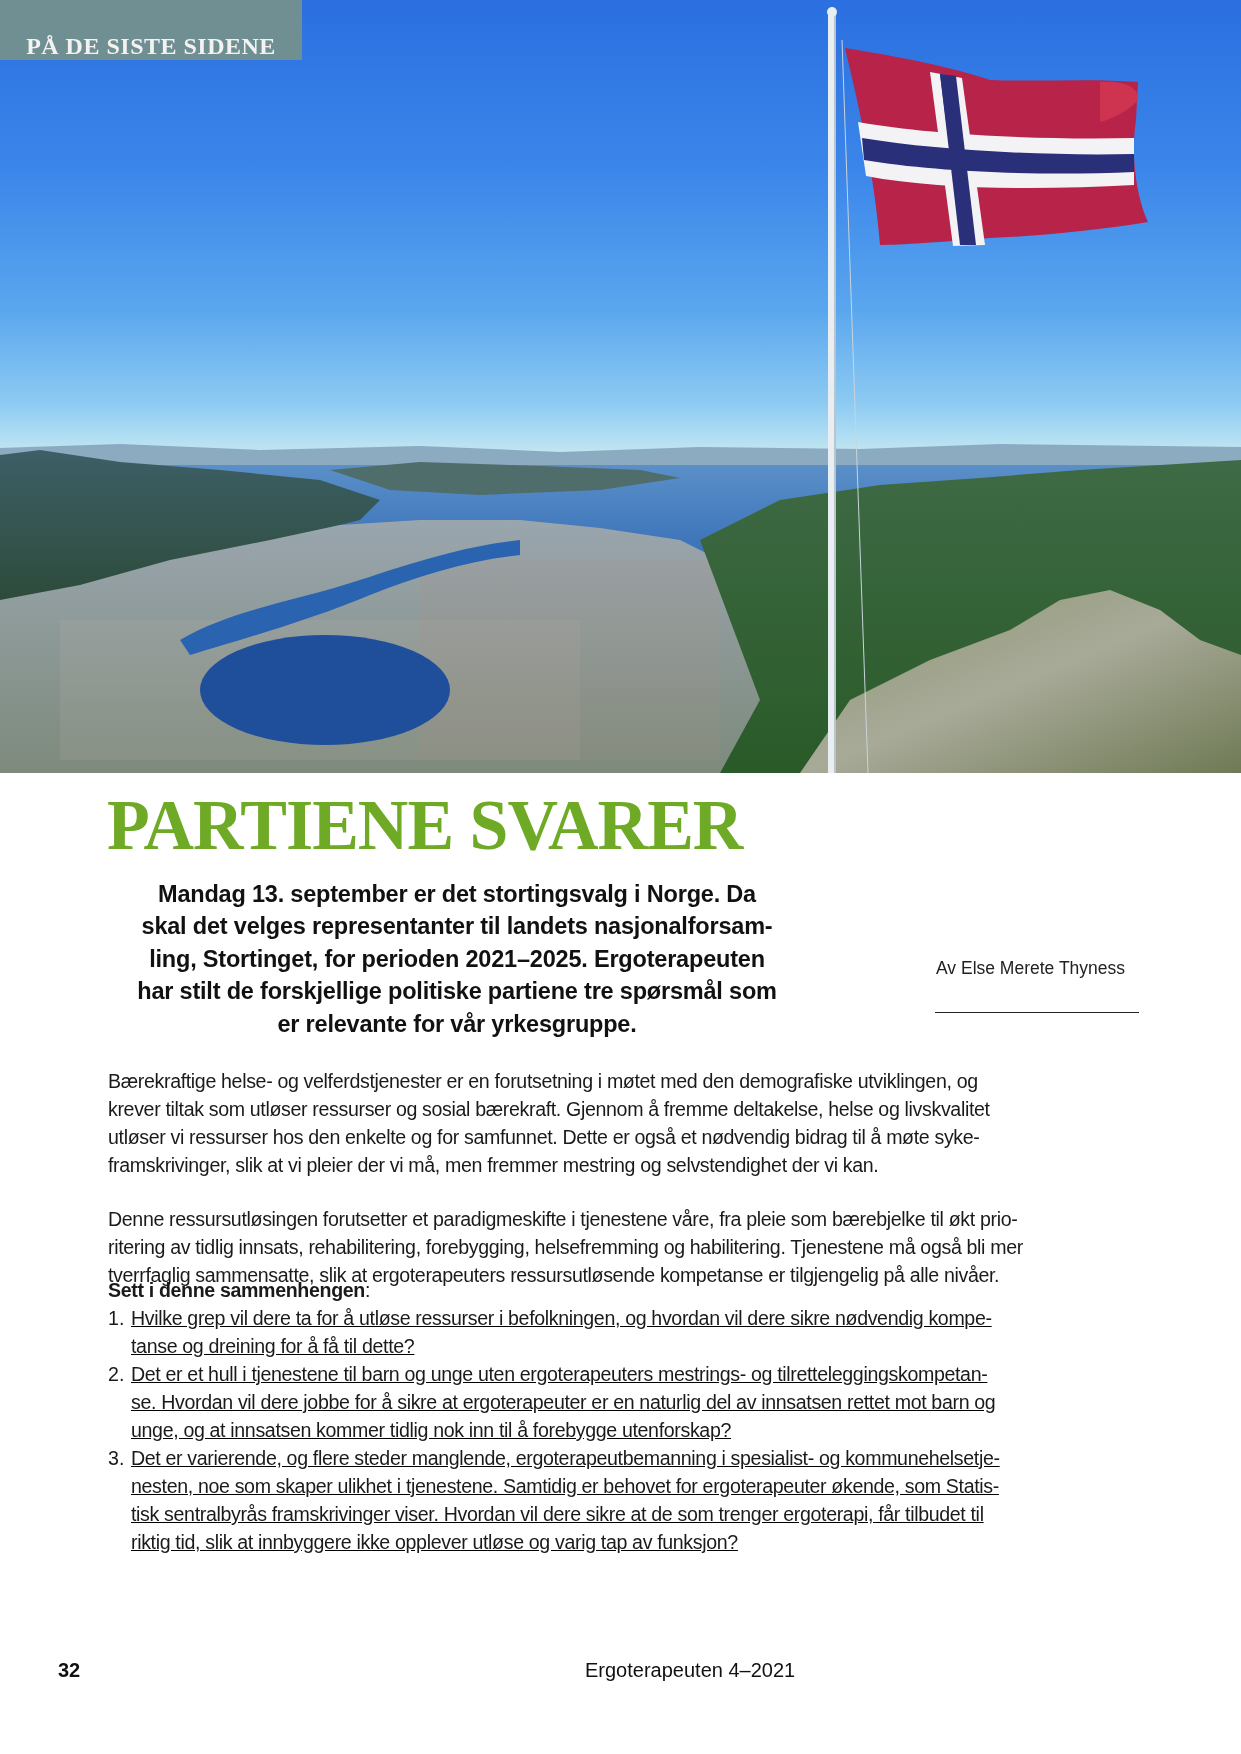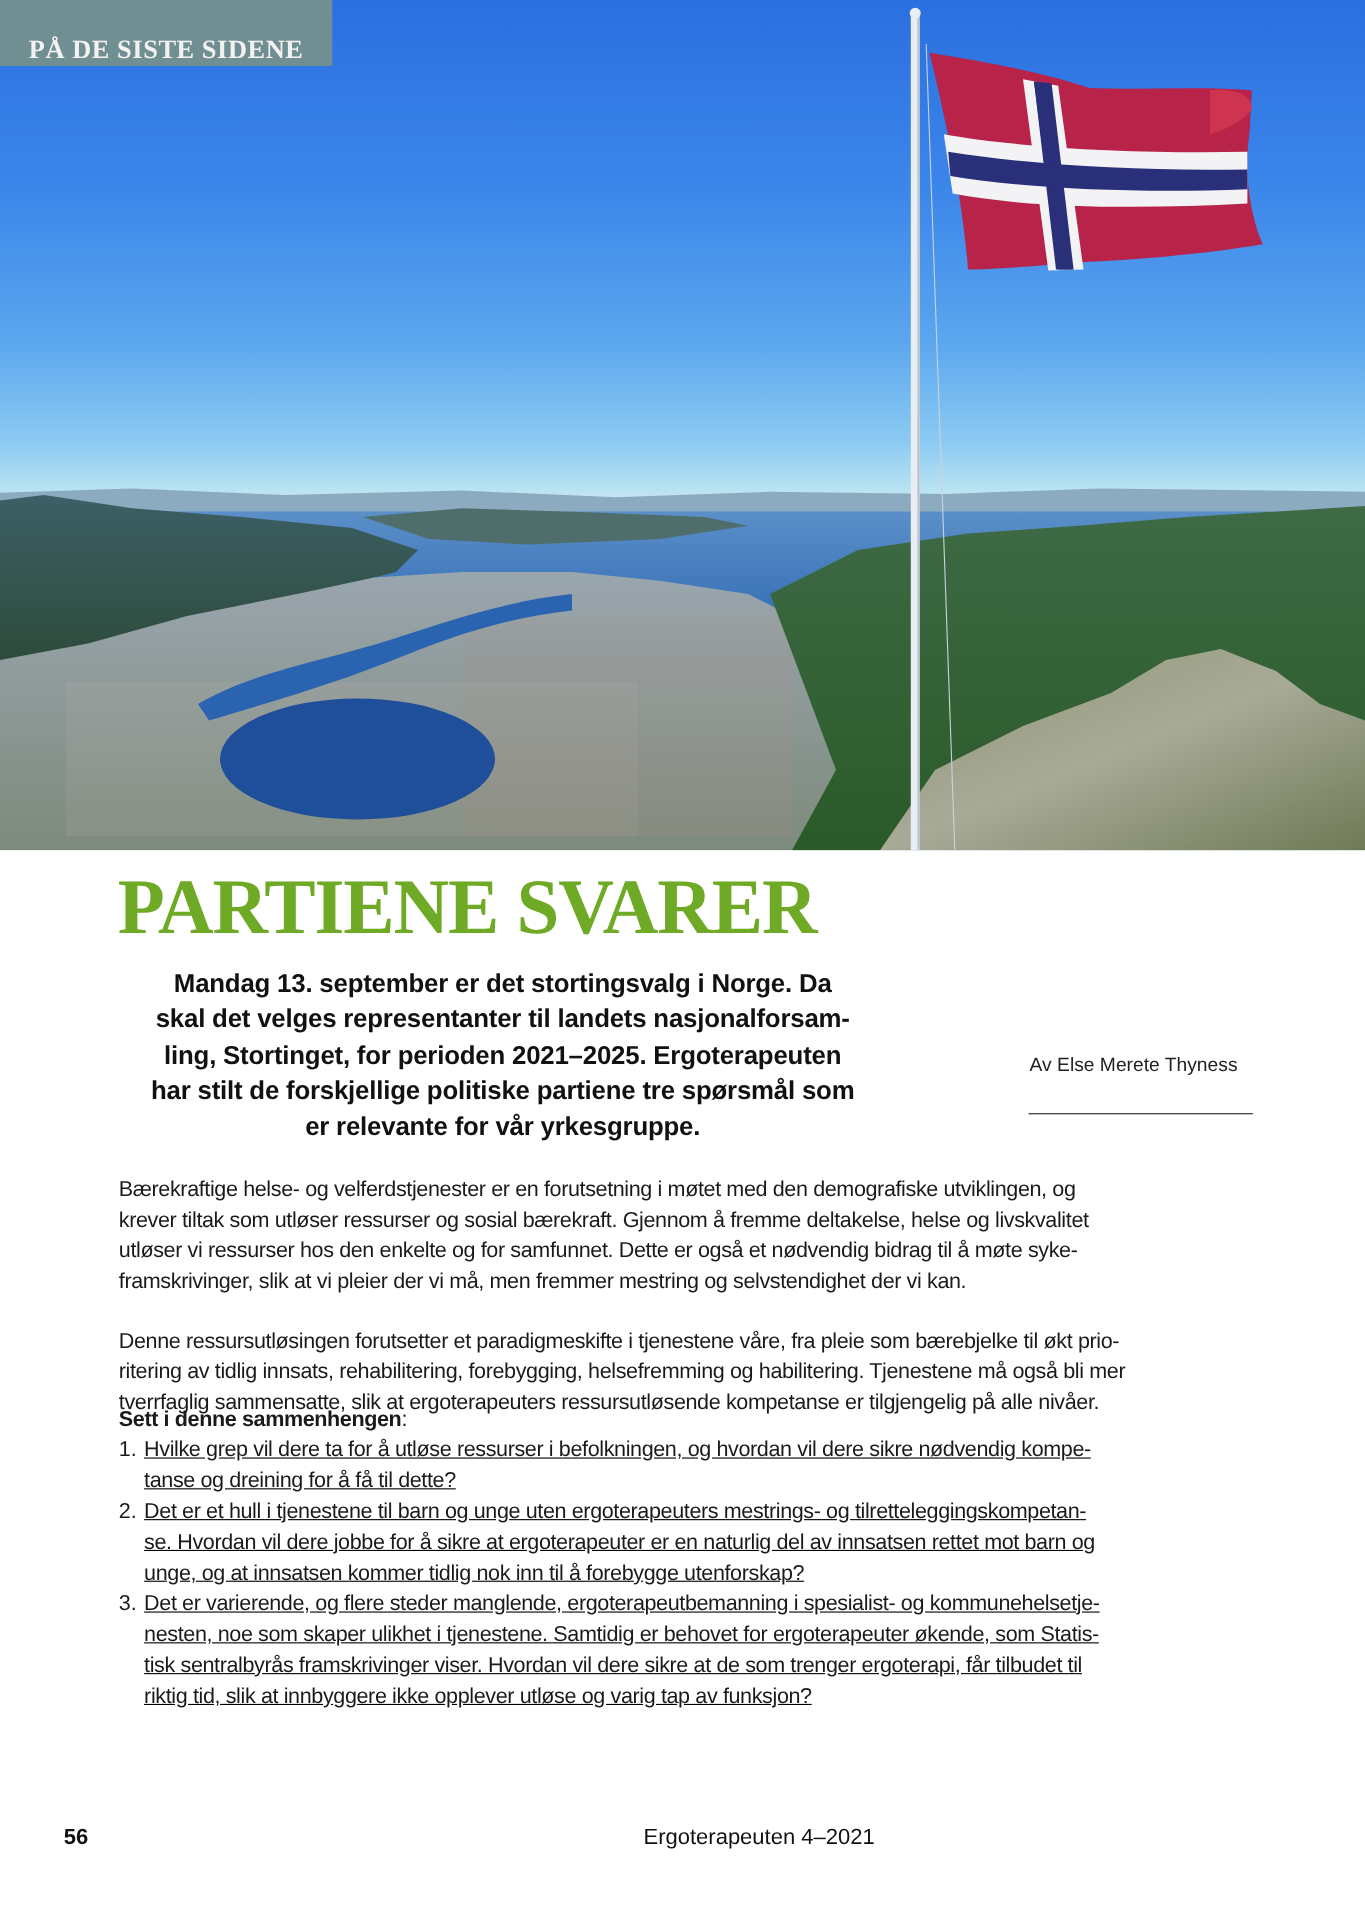--- a/index.html
+++ b/index.html
@@ -177,15 +177,15 @@
       <span class="num">3.</span>
       <div class="lines">
         <span class="line">Det er varierende, og flere steder manglende, ergoterapeutbemanning i spesialist- og kommunehelsetje-</span>
         <span class="line">nesten, noe som skaper ulikhet i tjenestene. Samtidig er behovet for ergoterapeuter økende, som Statis-</span>
         <span class="line">tisk sentralbyrås framskrivinger viser. Hvordan vil dere sikre at de som trenger ergoterapi, får tilbudet til</span>
         <span class="line">riktig tid, slik at innbyggere ikke opplever utløse og varig tap av funksjon?</span>
       </div>
     </div>
   </div>
 
-  <div class="page-number">56</div>
+  <div class="page-number">32</div>
   <div class="footer-pub">Ergoterapeuten 4–2021</div>
 </div>
 
 </body></html>

